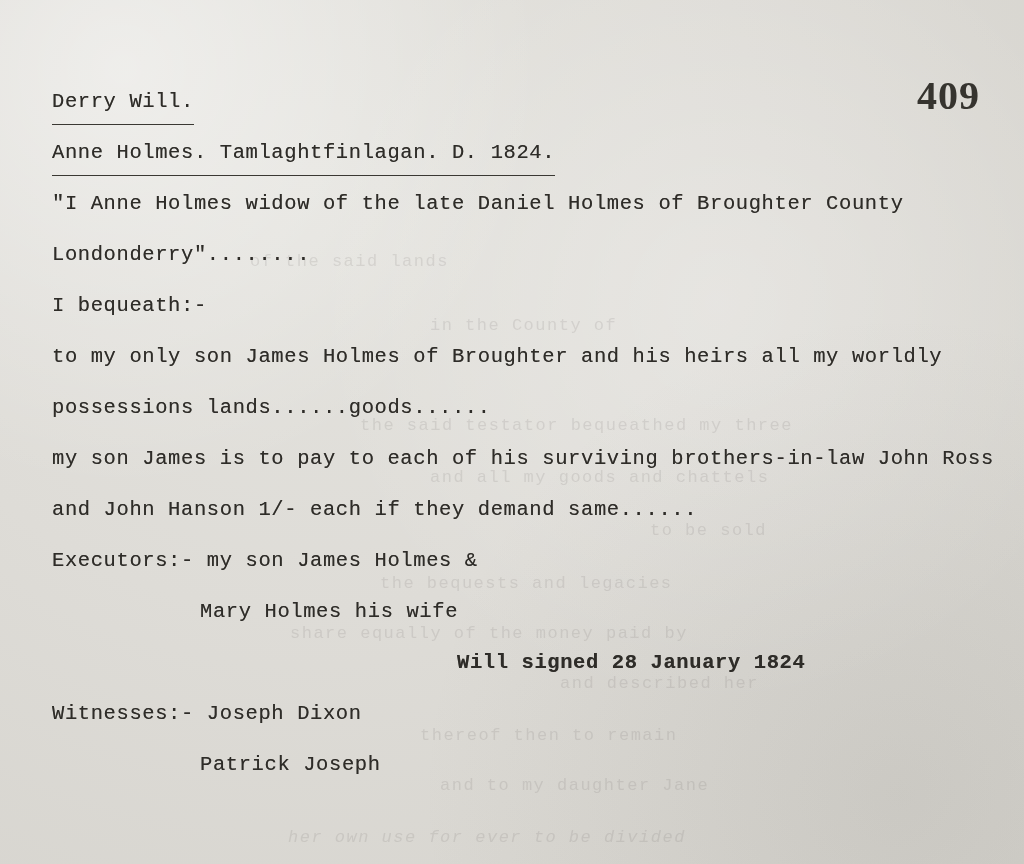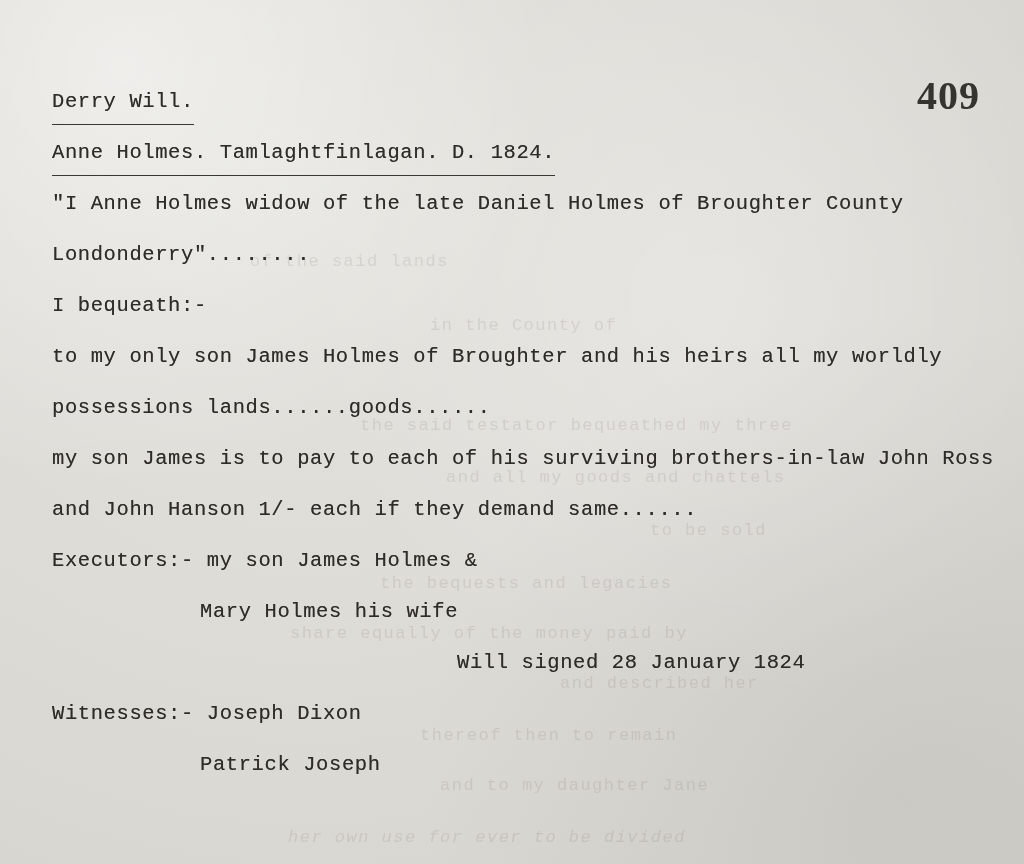--- a/index.html
+++ b/index.html
@@ -76,32 +76,32 @@
     color: #2e2c28;
     letter-spacing: 0.6px;
     text-shadow: 0 0 0.6px rgba(46,44,40,0.55);
   }
   .ul {
     border-bottom: 1.5px solid #3a3833;
     padding-bottom: 11px;
   }
   .indent-1 { padding-left: 148px; }
   .indent-2 { padding-left: 148px; }
-  .indent-3 { padding-left: 405px; }
+  .indent-3 { padding-left: 405px; font-weight: bold; }
 </style>
 </head>
 <body>
 
 <div id="page">
 
   <div id="bleed">
     <div style="left:250px; top:236px;">of the said lands</div>
     <div style="left:430px; top:300px;">in the County of</div>
     <div style="left:360px; top:400px;">the said testator bequeathed my three</div>
-    <div style="left:446px; top:452px;">and all my goods and chattels</div>
+    <div style="left:430px; top:452px;">and all my goods and chattels</div>
     <div style="left:650px; top:505px;">to be sold</div>
     <div style="left:380px; top:558px;">the bequests and legacies</div>
     <div style="left:290px; top:608px;">share equally of the money paid by</div>
     <div style="left:560px; top:658px;">and described her</div>
     <div style="left:420px; top:710px;">thereof then to remain</div>
     <div style="left:440px; top:760px;">and to my daughter Jane</div>
     <div style="left:288px; top:812px;font-style:italic;">her own use for ever to be divided</div>
   </div>
 
   <div id="folio">409</div>

